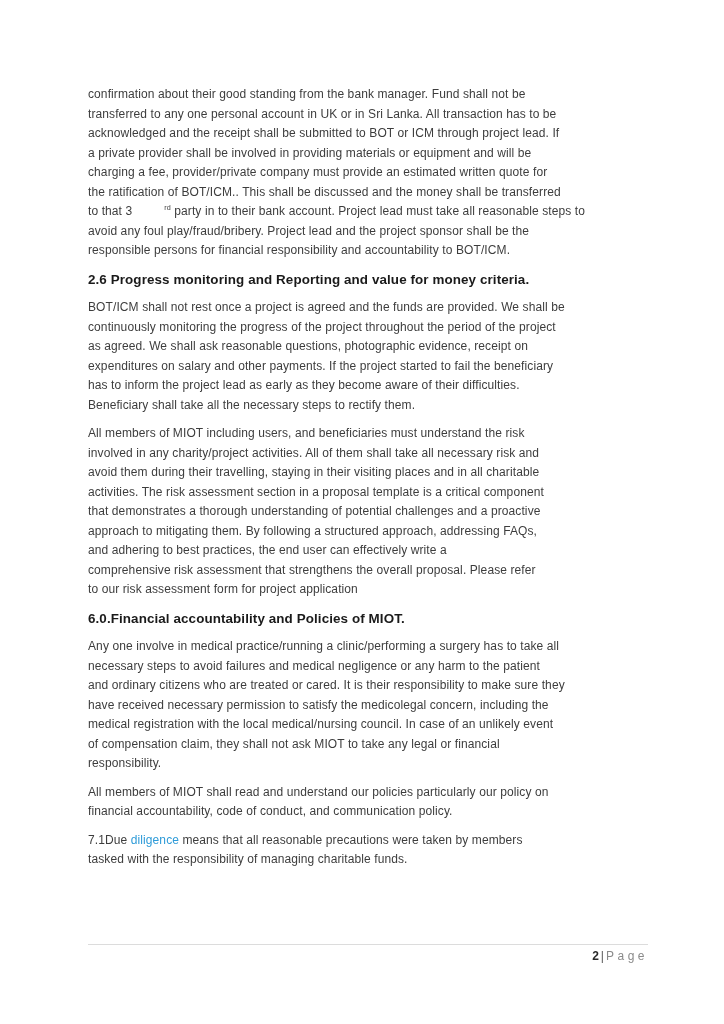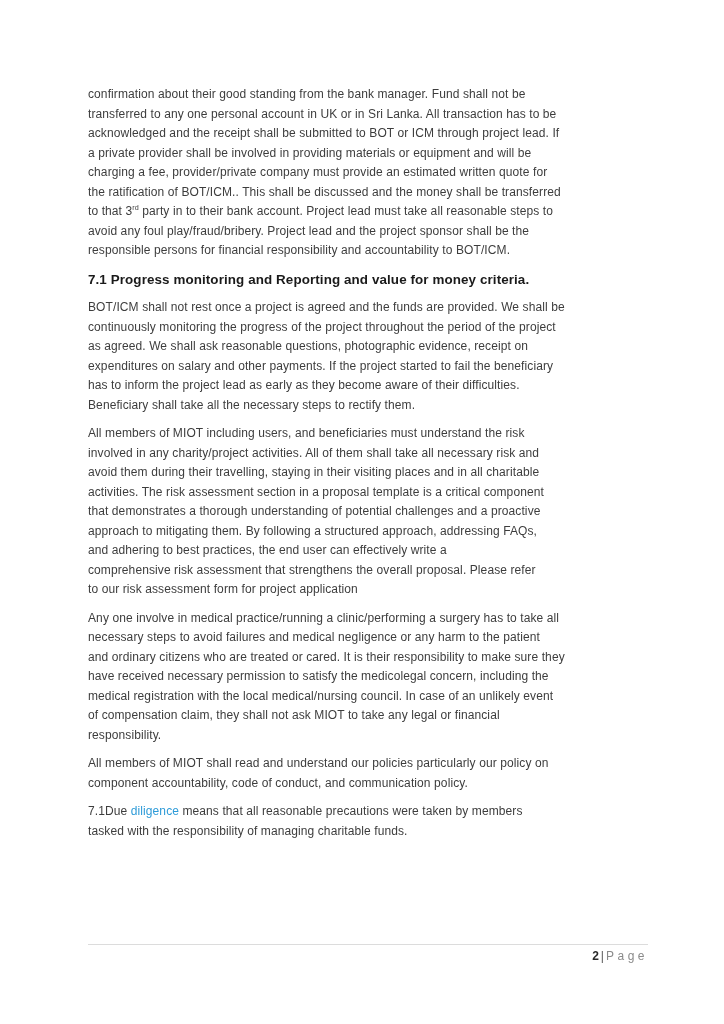--- a/index.html
+++ b/index.html
@@ -40,20 +40,21 @@
     font-weight: bold;
     color: var(--heading-color);
     margin: 9px 0 9px 0;
     white-space: pre-line;
     letter-spacing: 0.1px;
   }
   .sup {
     vertical-align: super;
     font-size: 0.6em;
     line-height: 0;
+    padding-left: 32px;
   }
   .link {
     color: var(--link-color);
     text-align: center;
   }
   .footer-rule {
     position: absolute;
     left: 88px; top: 944px;
     width: 560px; height: 1px;
     background: #dcdcdc;
@@ -89,51 +90,52 @@
     <p class="para"><span>confirmation about their good standing from the bank manager. Fund shall not be
 transferred to any one personal account in UK or in Sri Lanka. All transaction has to be
 acknowledged and the receipt shall be submitted to BOT or ICM through project lead. If
 a private provider shall be involved in providing materials or equipment and will be
 charging a fee, provider/private company must provide an estimated written quote for
 the ratification of BOT/ICM.. This shall be discussed and the money shall be transferred
 to that 3</span><span class="sup">rd</span><span> party in to their bank account. Project lead must take all reasonable steps to
 avoid any foul play/fraud/bribery. Project lead and the project sponsor shall be the
 responsible persons for financial responsibility and accountability to BOT/ICM.</span></p>
 
-    <h2 class="heading">7.1 Progress monitoring and Reporting and value for money criteria.</h2>
+    <h2 class="heading">2.6 Progress monitoring and Reporting and value for money criteria.</h2>
 
     <p class="para">BOT/ICM shall not rest once a project is agreed and the funds are provided. We shall be
 continuously monitoring the progress of the project throughout the period of the project
 as agreed. We shall ask reasonable questions, photographic evidence, receipt on
 expenditures on salary and other payments. If the project started to fail the beneficiary
 has to inform the project lead as early as they become aware of their difficulties.
 Beneficiary shall take all the necessary steps to rectify them.</p>
 
 
     <p class="para">All members of MIOT including users, and beneficiaries must understand the risk
 involved in any charity/project activities. All of them shall take all necessary risk and
 avoid them during their travelling, staying in their visiting places and in all charitable
 activities. The risk assessment section in a proposal template is a critical component
 that demonstrates a thorough understanding of potential challenges and a proactive
 approach to mitigating them. By following a structured approach, addressing FAQs,
 and adhering to best practices, the end user can effectively write a
 comprehensive risk assessment that strengthens the overall proposal. Please refer
 to our risk assessment form for project application</p>
 
+    <h2 class="heading">6.0.Financial accountability and Policies of MIOT.</h2>
 
     <p class="para">Any one involve in medical practice/running a clinic/performing a surgery has to take all
 necessary steps to avoid failures and medical negligence or  any harm to the patient
 and ordinary citizens who are treated or cared. It is their responsibility to make sure they
 have received necessary permission to satisfy the medicolegal concern, including the
 medical registration with the local medical/nursing council. In case of an unlikely event
 of compensation claim, they shall not ask MIOT to take any legal or financial
 responsibility.</p>
 
     <p class="para">All members of MIOT shall read and understand our policies particularly our policy on
-component accountability, code of conduct, and communication policy.</p>
+financial accountability, code of conduct, and communication policy.</p>
 
 
     <p class="para"><span>7.1Due </span><span class="link">diligence</span><span> means that all reasonable precautions were taken by members
 tasked with the responsibility of managing charitable funds.</span></p>
 
   </div>
 
   <div class="footer-rule"></div>
 
   <div class="footer">

